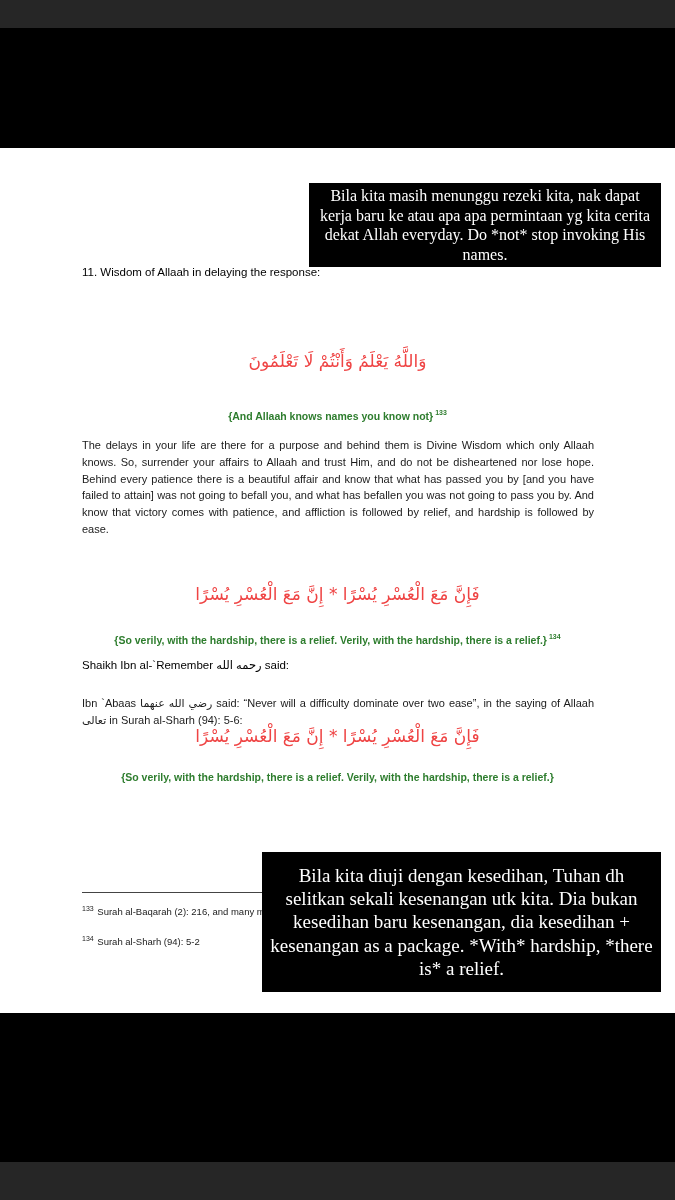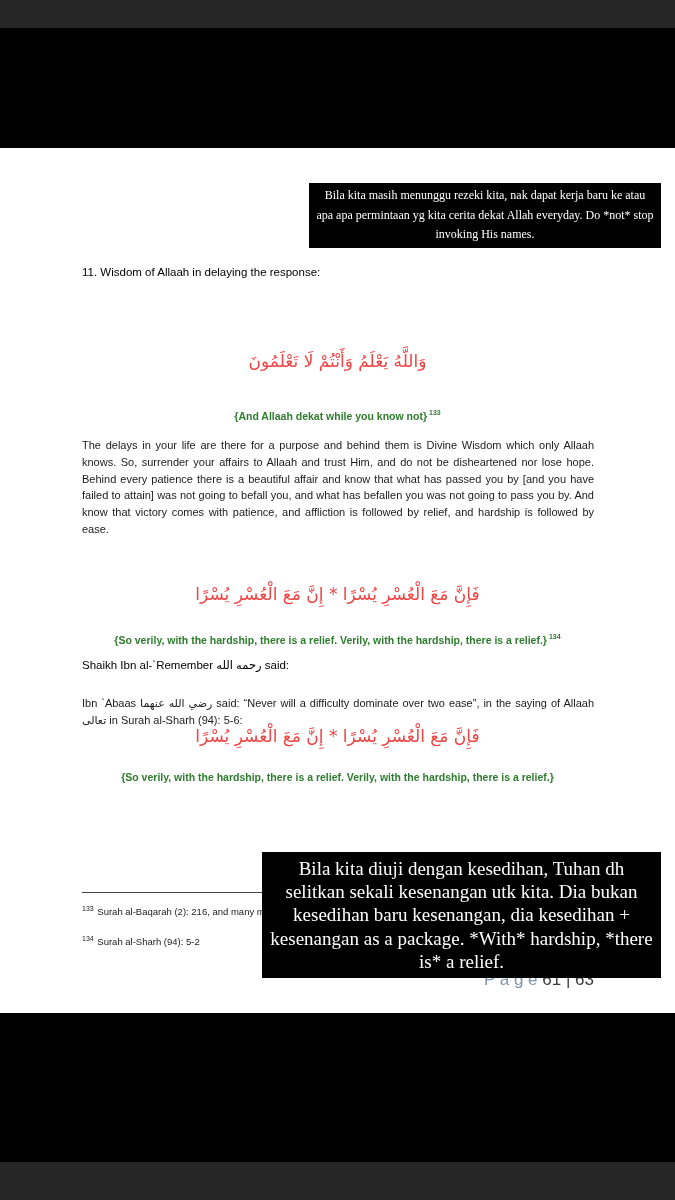--- a/index.html
+++ b/index.html
@@ -42,41 +42,41 @@
 
   .footer { position:absolute; left:82px; top:822px; width:512px; text-align:right; font-size:17px; }
   .footer-page { color:#7d96ad; }
   .footer-num { color:#3c3c3c; }
 
   .note {
     position:absolute; background:#000; color:#fff;
     font-family:"Liberation Serif","DejaVu Serif",serif;
     text-align:center; z-index:5;
   }
-  .note-top { left:309px; top:35px; width:352px; font-size:12px; line-height:19.6px; padding:3px 6px; }
-  .note-bottom { left:262px; top:704px; width:399px; font-size:19px; line-height:23.2px; padding:5px 8px; }
+  .note-top { left:309px; top:35px; width:352px; font-size:16px; line-height:19.6px; padding:3px 6px; }
+  .note-bottom { left:262px; top:704px; width:399px; font-size:19px; line-height:23.2px; padding:12px 8px; }
 </style>
 </head>
 <body>
 
 <div class="screen">
 
   <div class="bar bar-top">
     <div class="strip-top"></div>
   </div>
 
   <div class="page">
 
     <div class="heading" style="top:118px">11. Wisdom of Allaah in delaying the response:</div>
 
 
     <div class="verse" style="top:200px">وَاللَّهُ يَعْلَمُ وَأَنْتُمْ لَا تَعْلَمُونَ</div>
 
     <div class="caption" style="top:258px">
-      <span>{And Allaah dekat while you know not}</span><sup>133</sup>
+      <span>{And Allaah knows names you know not}</span><sup>133</sup>
     </div>
 
     <div class="block" style="top:289px">The delays in your life are there for a purpose and behind them is Divine Wisdom which only Allaah knows. So, surrender your affairs to Allaah and trust Him, and do not be disheartened nor lose hope. Behind every patience there is a beautiful affair and know that what has passed you by [and you have failed to attain] was not going to befall you, and what has befallen you was not going to pass you by. And know that victory comes with patience, and affliction is followed by relief, and hardship is followed by ease.</div>
 
 
     <div class="verse" style="top:433px">فَإِنَّ مَعَ الْعُسْرِ يُسْرًا * إِنَّ مَعَ الْعُسْرِ يُسْرًا</div>
 
     <div class="caption" style="top:482px">
       <span>{So verily, with the hardship, there is a relief. Verily, with the hardship, there is a relief.}</span><sup>134</sup>
     </div>

